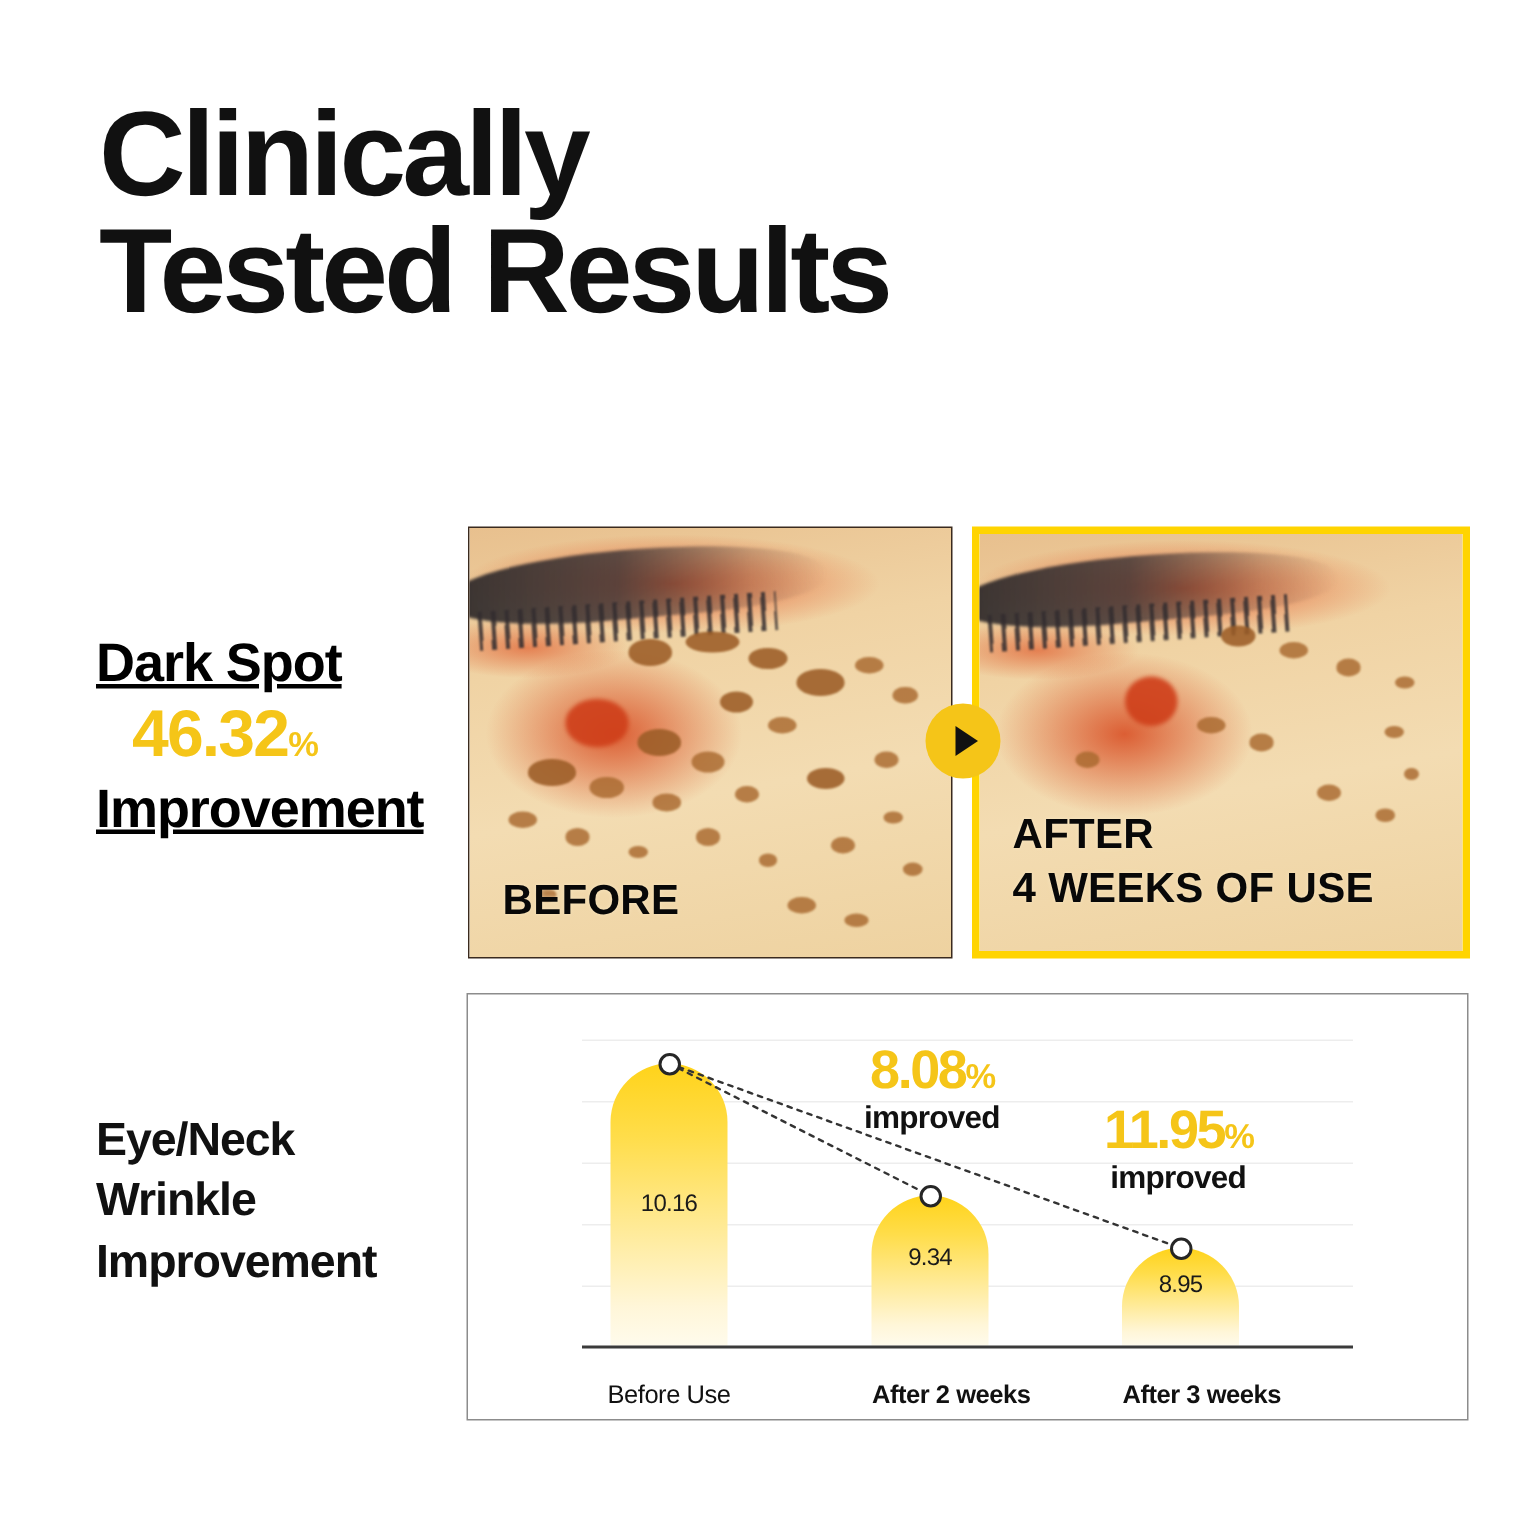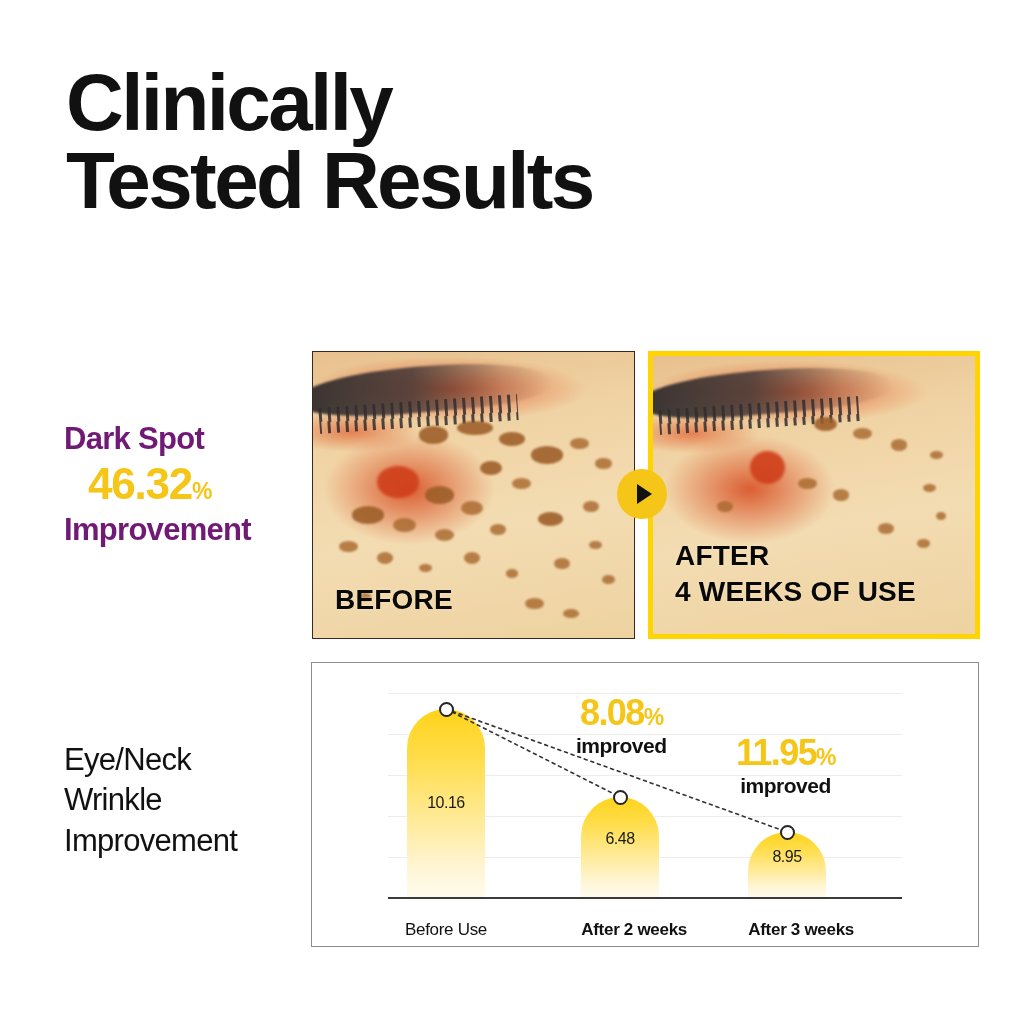--- a/index.html
+++ b/index.html
@@ -29,26 +29,27 @@
   }
 
   
   #darkspot-label {
     position:absolute;
     left:64px; top:420px;
     width:248px;
   }
   #darkspot-label .ds-title,
   #darkspot-label .ds-sub {
-    font-size:31px;
+    font-size:36px;
     font-weight:700;
     line-height:1.20;
     letter-spacing:-0.7px;
-    color:#701a75;
-    white-space:nowrap;
+    color:#000000;
+    white-space:nowrap;
+    text-decoration:underline;
   }
   #darkspot-label .ds-pct {
     line-height:1.22;
     letter-spacing:-1.2px;
     white-space:nowrap;
   }
   #darkspot-label .ds-pct .num {
     font-size:44px;
     font-weight:700;
     color:#F5C518;
@@ -61,21 +62,21 @@
   }
 
   
   #eyeneck-label {
     position:absolute;
     left:64px; top:740px;
     width:250px;
   }
   #eyeneck-label .en-line {
     font-size:31px;
-    font-weight:400;
+    font-weight:700;
     line-height:1.30;
     letter-spacing:-0.7px;
     color:#111111;
     white-space:nowrap;
   }
 
   
   #photos {
     position:absolute;
     left:312px; top:351px;
@@ -356,21 +357,21 @@
     <div class="gridline" style="top:30px;"></div>
     <div class="gridline" style="top:71px;"></div>
     <div class="gridline" style="top:112px;"></div>
     <div class="gridline" style="top:153px;"></div>
     <div class="gridline" style="top:194px;"></div>
 
     <div class="bar" style="left:19px;width:78px;height:188px;border-radius:39px 39px 0 0;">
       <span class="bar-value" style="top:85px;">10.16</span>
     </div>
     <div class="bar" style="left:193px;width:78px;height:100px;border-radius:39px 39px 0 0;">
-      <span class="bar-value" style="top:33px;">6.48</span>
+      <span class="bar-value" style="top:33px;">9.34</span>
     </div>
     <div class="bar" style="left:360px;width:78px;height:65px;border-radius:39px 39px 0 0;">
       <span class="bar-value" style="top:16px;">8.95</span>
     </div>
 
     <svg id="connector-svg" viewBox="0 0 514 285" preserveAspectRatio="none">
       <line x1="58" y1="46" x2="232" y2="134" stroke="#333333" stroke-width="1.6" stroke-dasharray="3,4" stroke-linecap="round"></line>
       <line x1="58" y1="46" x2="399" y2="169" stroke="#333333" stroke-width="1.6" stroke-dasharray="3,4" stroke-linecap="round"></line>
     </svg>
 

